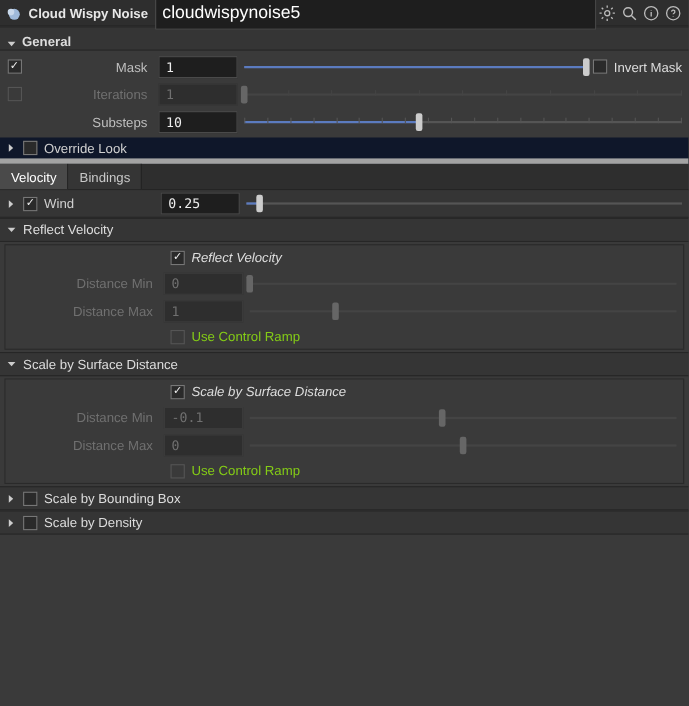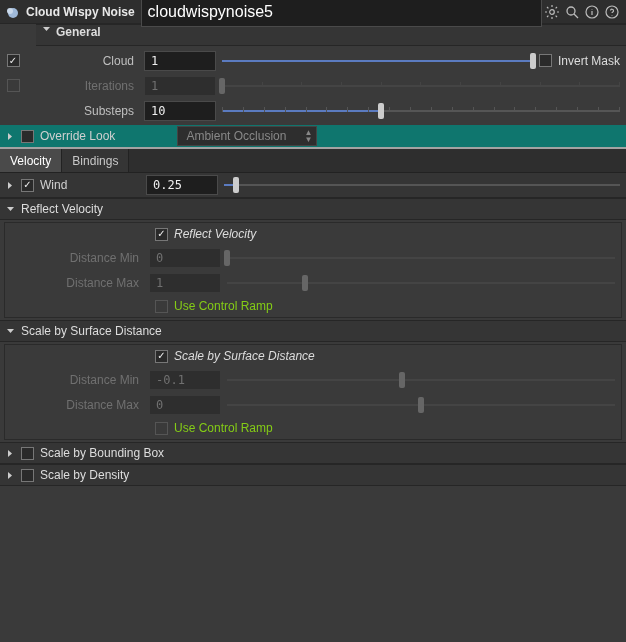--- a/index.html
+++ b/index.html
@@ -30,24 +30,24 @@
     flex:1;
     background:#1e1e1e;border:1px solid #4a4a4a;
     color:#ffffff;height:20px;padding:14px 6px;font-size:16px;
     font-family:inherit;
   }
   .title-icon{width:20px;height:20px;display:flex;align-items:center;justify-content:center;color:#bbb;}
   .title-icon svg{stroke:#bbb;}
   
   
   .section-header{
-    display:flex;align-items:flex-start;gap:4px;
+    display:flex;align-items:flex-end;gap:4px;
     background:#353535;height:22px;padding:0 6px;
     border-top:1px solid #262626;border-bottom:1px solid #262626;
-    font-weight:bold;color:#ddd;margin-left:36px;
+    font-weight:bold;color:#ddd;
   }
   .section-header .disclosure{width:10px;text-align:center;}
   .disclosure svg{display:block;}
   
   .param-row{
     display:flex;align-items:center;height:25px;gap:6px;padding:0 6px;
   }
   .checkbox-col{width:14px;display:flex;justify-content:center;}
   .chk{
     width:13px;height:13px;border:1px solid #777;background:#2a2a2a;
@@ -86,21 +86,21 @@
   .handle{
     position:absolute;width:6px;height:16px;border-radius:2px;background:#ccc;top:50%;transform:translate(-50%,-50%);
   }
   .handle.dim{background:#666;}
   
   .inline-checklabel{display:flex;align-items:center;gap:6px;color:#ddd;}
   .inline-checklabel.italic{font-style:italic;}
   .inline-checklabel.dim{color:#84cc16;}
   
   
-  .override-row{display:flex;align-items:center;height:24px;padding:0 6px;gap:6px;background:#0f766e;border-bottom:2px solid #a3a3a3;}
+  .override-row{display:flex;align-items:center;height:24px;padding:0 6px;gap:6px;background:#0f172a;border-bottom:5px solid #a3a3a3;}
   .dropdown{
     background:#2e2e2e;border:1px solid #444;color:#888;height:20px;
     padding:0 20px 0 8px;position:relative;min-width:140px;display:flex;align-items:center;
   }
   .dropdown::after{content:"";position:absolute;right:4px;top:4px;width:10px;height:10px;
     background:linear-gradient(#777,#777) center/6px 1px no-repeat,
                linear-gradient(#777,#777) center/1px 6px no-repeat;
     opacity:0;}
   .dropdown .arrows{position:absolute;right:4px;top:2px;color:#888;font-size:8px;line-height:7px;}
   
@@ -171,21 +171,21 @@
   </span>
   <span>General</span>
 </div>
 
 <div class="content">
 
   <div class="param-row">
     <div class="checkbox-col">
         <div class="chk on"></div>
       </div>
-    <div class="label-col">Cloud</div>
+    <div class="label-col">Mask</div>
     <input class="num-input" value="1" style="">
     <div class="slider-track">
       <div class="track"></div>
         <div class="fill" style="width:100%"></div>
       <div class="handle" style="left:100%"></div>
     </div>
     <div class="inline-checklabel">
       <div class="chk"></div>
       <span>Invert Mask</span>
     </div>
@@ -252,24 +252,20 @@
 
 <div class="override-row">
   <span class="disclosure">
     <svg width="9" height="9" viewBox="0 0 9 9">
         <path d="M2 1l4 3.5L2 8" fill="#ccc"></path>
       </svg>
   </span>
   <div class="chk"></div>
   <span>Override Look</span>
   <div style="width:50px"></div>
-  <div class="dropdown">
-    <span>Ambient Occlusion</span>
-    <span class="arrows">▲<br>▼</span>
-  </div>
 </div>
 
 <div class="tabs">
   <div class="tab active">
       <span>Velocity</span>
     </div>
   <div class="tab">
       <span>Bindings</span>
     </div>
 </div>

